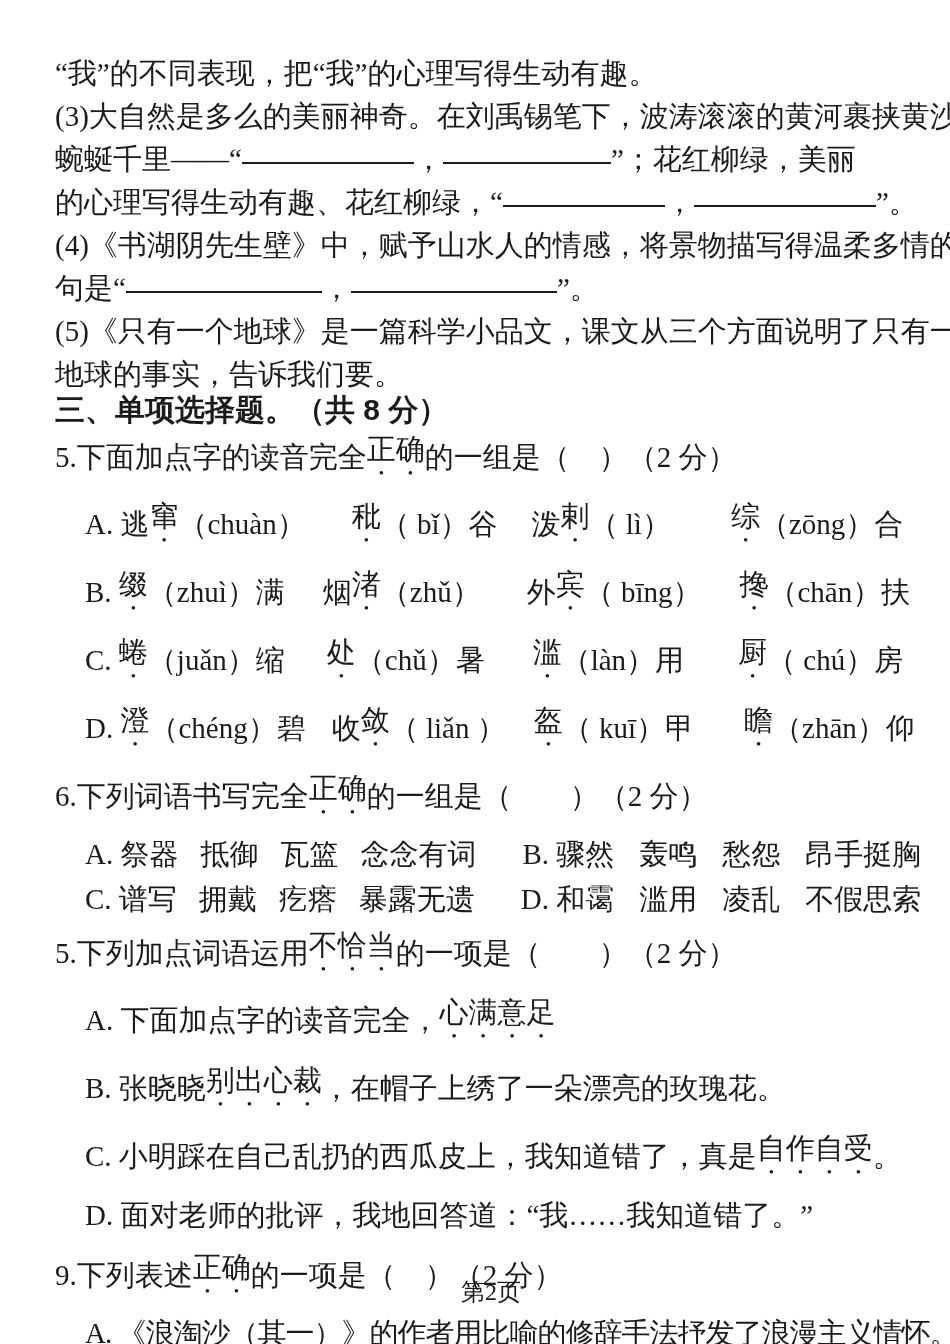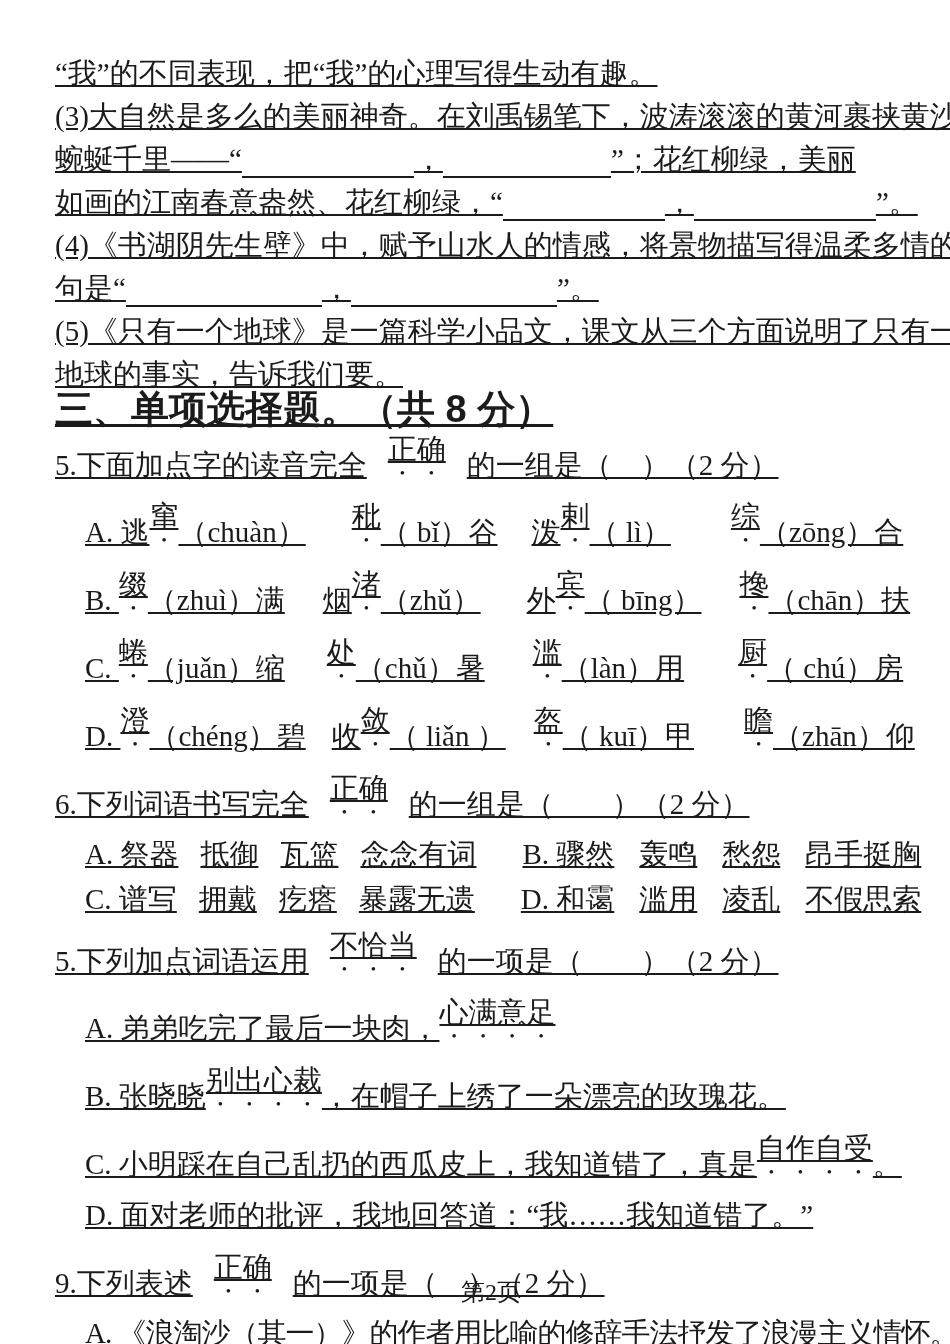--- a/index.html
+++ b/index.html
@@ -7,36 +7,35 @@
     width: 950px; height: 1344px;
     background: #ffffff;
     color: #1b1b1b;
     font-family: "Liberation Serif", "DejaVu Serif", serif;
     position: relative;
     overflow: hidden;
   }
   .page { padding: 58px 20px 0 55px; }
   .line {
     display: flex;
-    align-items: flex-end;
+    align-items: center;
     font-size: 29px;
     line-height: 31px;
     margin-bottom: 12px;
     white-space: pre;
-    text-decoration: underline;
   }
   .line span { flex: 0 0 auto; }
   .body {}
-  .question { margin-top: 0; margin-bottom: 19px; gap: 21px; }
+  .question { margin-top: 0; margin-bottom: 19px; }
   .option-wide { padding-left: 30px; margin-bottom: 20px; }
   .option { padding-left: 30px; margin-bottom: 14px; }
   .section {
     font-family: "Liberation Sans", "DejaVu Sans", sans-serif;
     font-weight: 700;
-    font-size: 38px;
+    font-size: 30px;
     margin-top: -8px;
     margin-bottom: 8px;
   }
   .em {
     -webkit-text-emphasis: filled dot;
     -webkit-text-emphasis-position: under right;
     text-emphasis: filled dot;
     text-emphasis-position: under right;
   }
   .blank {
@@ -56,36 +55,36 @@
   }
 </style>
 </head>
 <body>
 
 <main class="page" data-name="document-page">
   <div data-name="document-lines">
       <div class="line body" data-name="intro-continuation"><span class="run" data-name="text-run">“我”的不同表现，把“我”的心理写得生动有趣。</span></div>
       <div class="line body" data-name="fill-in-3-line-1"><span class="run" data-name="text-run">(3)大自然是多么的美丽神奇。在刘禹锡笔下，波涛滚滚的黄河裹挟黄沙、</span></div>
       <div class="line body" data-name="fill-in-3-line-2"><span class="run" data-name="text-run">蜿蜒千里——“</span><span class="blank" data-name="answer-blank" style="width: 172px;"></span><span class="run" data-name="text-run">，</span><span class="blank" data-name="answer-blank" style="width: 168px;"></span><span class="run" data-name="text-run">”；花红柳绿，美丽</span></div>
-      <div class="line body" data-name="fill-in-3-line-3"><span class="run" data-name="text-run">如画的江南春意盎然、花红柳绿，“</span><span class="blank" data-name="answer-blank" style="width: 162px;"></span><span class="run" data-name="text-run">，</span><span class="blank" data-name="answer-blank" style="width: 182px;"></span><span class="run" data-name="text-run">”。</span></div>
+      <div class="line body" data-name="fill-in-3-line-3"><span class="run" data-name="text-run">的心理写得生动有趣、花红柳绿，“</span><span class="blank" data-name="answer-blank" style="width: 162px;"></span><span class="run" data-name="text-run">，</span><span class="blank" data-name="answer-blank" style="width: 182px;"></span><span class="run" data-name="text-run">”。</span></div>
       <div class="line body" data-name="fill-in-4-line-1"><span class="run" data-name="text-run">(4)《书湖阴先生壁》中，赋予山水人的情感，将景物描写得温柔多情的诗</span></div>
       <div class="line body" data-name="fill-in-4-line-2"><span class="run" data-name="text-run">句是“</span><span class="blank" data-name="answer-blank" style="width: 196px;"></span><span class="run" data-name="text-run">，</span><span class="blank" data-name="answer-blank" style="width: 206px;"></span><span class="run" data-name="text-run">”。</span></div>
       <div class="line body" data-name="fill-in-5-line-1"><span class="run" data-name="text-run">(5)《只有一个地球》是一篇科学小品文，课文从三个方面说明了只有一个</span></div>
       <div class="line body" data-name="fill-in-5-line-2"><span class="run" data-name="text-run">地球的事实，告诉我们要</span><span class="blank fill" data-name="answer-blank"></span><span class="run" data-name="text-run">。</span></div>
       <div class="line section" data-name="section-three-header"><span class="run" data-name="text-run">三、单项选择题。（共 8 分）</span></div>
       <div class="line question" data-name="q5-stem"><span class="run" data-name="text-run">5.下面加点字的读音完全</span><span class="run em" data-name="emphasized-text-run">正确</span><span class="run" data-name="text-run">的一组是（　）（2 分）</span></div>
       <div class="line option-wide" data-name="q5-option-a"><span class="run" data-name="text-run">A. 逃</span><span class="run em" data-name="emphasized-text-run">窜</span><span class="run" data-name="text-run">（chuàn）</span><span class="gapseg" data-name="column-gap" style="width: 46px;"></span><span class="run em" data-name="emphasized-text-run">秕</span><span class="run" data-name="text-run">（ bǐ）谷</span><span class="gapseg" data-name="column-gap" style="width: 34px;"></span><span class="run" data-name="text-run">泼</span><span class="run em" data-name="emphasized-text-run">剌</span><span class="run" data-name="text-run">（ lì）</span><span class="gapseg" data-name="column-gap" style="width: 60px;"></span><span class="run em" data-name="emphasized-text-run">综</span><span class="run" data-name="text-run">（zōng）合</span></div>
       <div class="line option-wide" data-name="q5-option-b"><span class="run" data-name="text-run">B. </span><span class="run em" data-name="emphasized-text-run">缀</span><span class="run" data-name="text-run">（zhuì）满</span><span class="gapseg" data-name="column-gap" style="width: 38px;"></span><span class="run" data-name="text-run">烟</span><span class="run em" data-name="emphasized-text-run">渚</span><span class="run" data-name="text-run">（zhǔ）</span><span class="gapseg" data-name="column-gap" style="width: 46px;"></span><span class="run" data-name="text-run">外</span><span class="run em" data-name="emphasized-text-run">宾</span><span class="run" data-name="text-run">（ bīng）</span><span class="gapseg" data-name="column-gap" style="width: 38px;"></span><span class="run em" data-name="emphasized-text-run">搀</span><span class="run" data-name="text-run">（chān）扶</span></div>
       <div class="line option-wide" data-name="q5-option-c"><span class="run" data-name="text-run">C. </span><span class="run em" data-name="emphasized-text-run">蜷</span><span class="run" data-name="text-run">（juǎn）缩</span><span class="gapseg" data-name="column-gap" style="width: 42px;"></span><span class="run em" data-name="emphasized-text-run">处</span><span class="run" data-name="text-run">（chǔ）暑</span><span class="gapseg" data-name="column-gap" style="width: 48px;"></span><span class="run em" data-name="emphasized-text-run">滥</span><span class="run" data-name="text-run">（làn）用</span><span class="gapseg" data-name="column-gap" style="width: 54px;"></span><span class="run em" data-name="emphasized-text-run">厨</span><span class="run" data-name="text-run">（ chú）房</span></div>
       <div class="line option-wide" data-name="q5-option-d"><span class="run" data-name="text-run">D. </span><span class="run em" data-name="emphasized-text-run">澄</span><span class="run" data-name="text-run">（chéng）碧</span><span class="gapseg" data-name="column-gap" style="width: 26px;"></span><span class="run" data-name="text-run">收</span><span class="run em" data-name="emphasized-text-run">敛</span><span class="run" data-name="text-run">（ liǎn ）</span><span class="gapseg" data-name="column-gap" style="width: 28px;"></span><span class="run em" data-name="emphasized-text-run">盔</span><span class="run" data-name="text-run">（ kuī）甲</span><span class="gapseg" data-name="column-gap" style="width: 50px;"></span><span class="run em" data-name="emphasized-text-run">瞻</span><span class="run" data-name="text-run">（zhān）仰</span></div>
       <div class="line question" data-name="q6-stem"><span class="run" data-name="text-run">6.下列词语书写完全</span><span class="run em" data-name="emphasized-text-run">正确</span><span class="run" data-name="text-run">的一组是（　　）（2 分）</span></div>
       <div class="line option" data-name="q6-options-ab"><span class="run" data-name="text-run">A. 祭器</span><span class="gapseg" data-name="column-gap" style="width: 22px;"></span><span class="run" data-name="text-run">抵御</span><span class="gapseg" data-name="column-gap" style="width: 22px;"></span><span class="run" data-name="text-run">瓦篮</span><span class="gapseg" data-name="column-gap" style="width: 22px;"></span><span class="run" data-name="text-run">念念有词</span><span class="gapseg" data-name="column-gap" style="width: 46px;"></span><span class="run" data-name="text-run">B. 骤然</span><span class="gapseg" data-name="column-gap" style="width: 25px;"></span><span class="run" data-name="text-run">轰鸣</span><span class="gapseg" data-name="column-gap" style="width: 25px;"></span><span class="run" data-name="text-run">愁怨</span><span class="gapseg" data-name="column-gap" style="width: 25px;"></span><span class="run" data-name="text-run">昂手挺胸</span></div>
       <div class="line option" data-name="q6-options-cd"><span class="run" data-name="text-run">C. 谱写</span><span class="gapseg" data-name="column-gap" style="width: 22px;"></span><span class="run" data-name="text-run">拥戴</span><span class="gapseg" data-name="column-gap" style="width: 22px;"></span><span class="run" data-name="text-run">疙瘩</span><span class="gapseg" data-name="column-gap" style="width: 22px;"></span><span class="run" data-name="text-run">暴露无遗</span><span class="gapseg" data-name="column-gap" style="width: 46px;"></span><span class="run" data-name="text-run">D. 和霭</span><span class="gapseg" data-name="column-gap" style="width: 25px;"></span><span class="run" data-name="text-run">滥用</span><span class="gapseg" data-name="column-gap" style="width: 25px;"></span><span class="run" data-name="text-run">凌乱</span><span class="gapseg" data-name="column-gap" style="width: 25px;"></span><span class="run" data-name="text-run">不假思索</span></div>
       <div class="line question" data-name="q7-stem"><span class="run" data-name="text-run">5.下列加点词语运用</span><span class="run em" data-name="emphasized-text-run">不恰当</span><span class="run" data-name="text-run">的一项是（　　）（2 分）</span></div>
-      <div class="line option-wide" data-name="q7-option-a"><span class="run" data-name="text-run">A. 弟弟吃完了最后一块肉，</span><span class="run em" data-name="emphasized-text-run">心满意足</span></div>
+      <div class="line option-wide" data-name="q7-option-a"><span class="run" data-name="text-run">A. 下面加点字的读音完全，</span><span class="run em" data-name="emphasized-text-run">心满意足</span></div>
       <div class="line option-wide" data-name="q7-option-b"><span class="run" data-name="text-run">B. 张晓晓</span><span class="run em" data-name="emphasized-text-run">别出心裁</span><span class="run" data-name="text-run">，在帽子上绣了一朵漂亮的玫瑰花。</span></div>
       <div class="line option-wide" data-name="q7-option-c"><span class="run" data-name="text-run">C. 小明踩在自己乱扔的西瓜皮上，我知道错了，真是</span><span class="run em" data-name="emphasized-text-run">自作自受</span><span class="run" data-name="text-run">。</span></div>
       <div class="line option-wide" data-name="q7-option-d"><span class="run" data-name="text-run">D. 面对老师的批评，我</span><span class="run" data-name="text-run">地回答道：“我……我知道错了。”</span></div>
       <div class="line question" data-name="q8-stem"><span class="run" data-name="text-run">9.下列表述</span><span class="run em" data-name="emphasized-text-run">正确</span><span class="run" data-name="text-run">的一项是（　）（2 分）</span></div>
       <div class="line option" data-name="q8-option-a"><span class="run" data-name="text-run">A. 《浪淘沙（其一）》的作者用比喻的修辞手法抒发了浪漫主义情怀。</span></div>
     </div>
 </main>
 
 <div class="footer" data-name="page-number">第2页</div>
 

